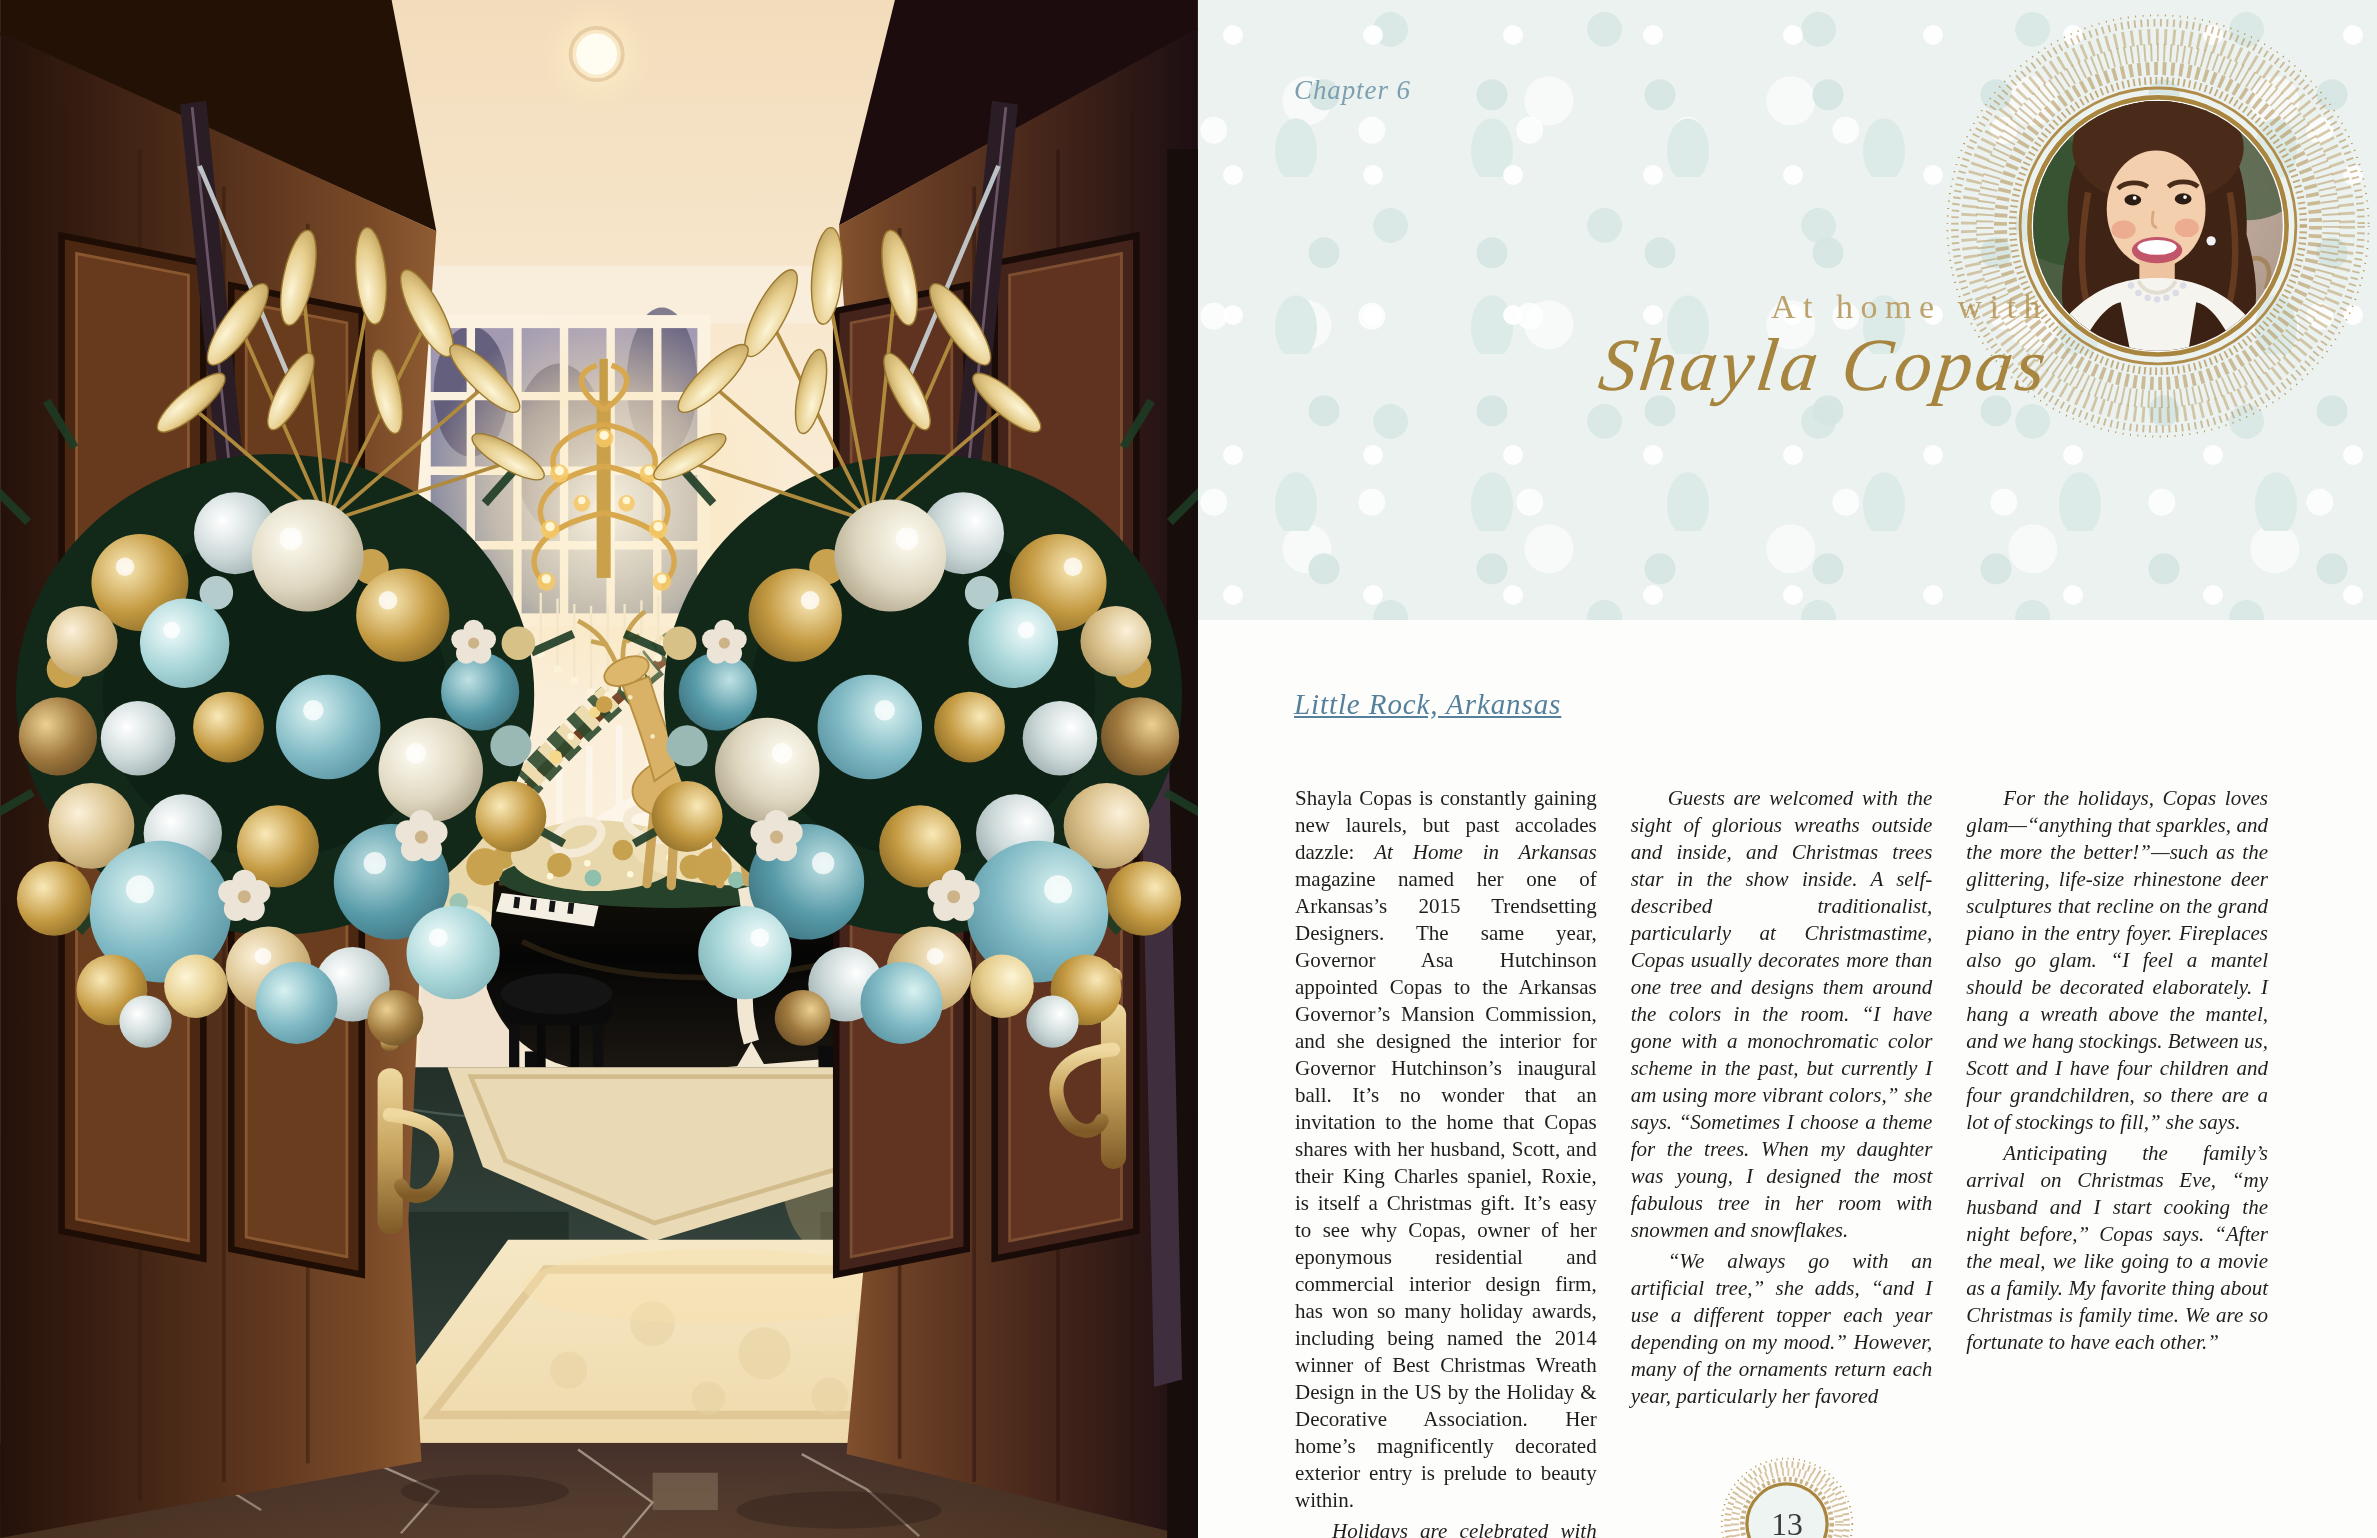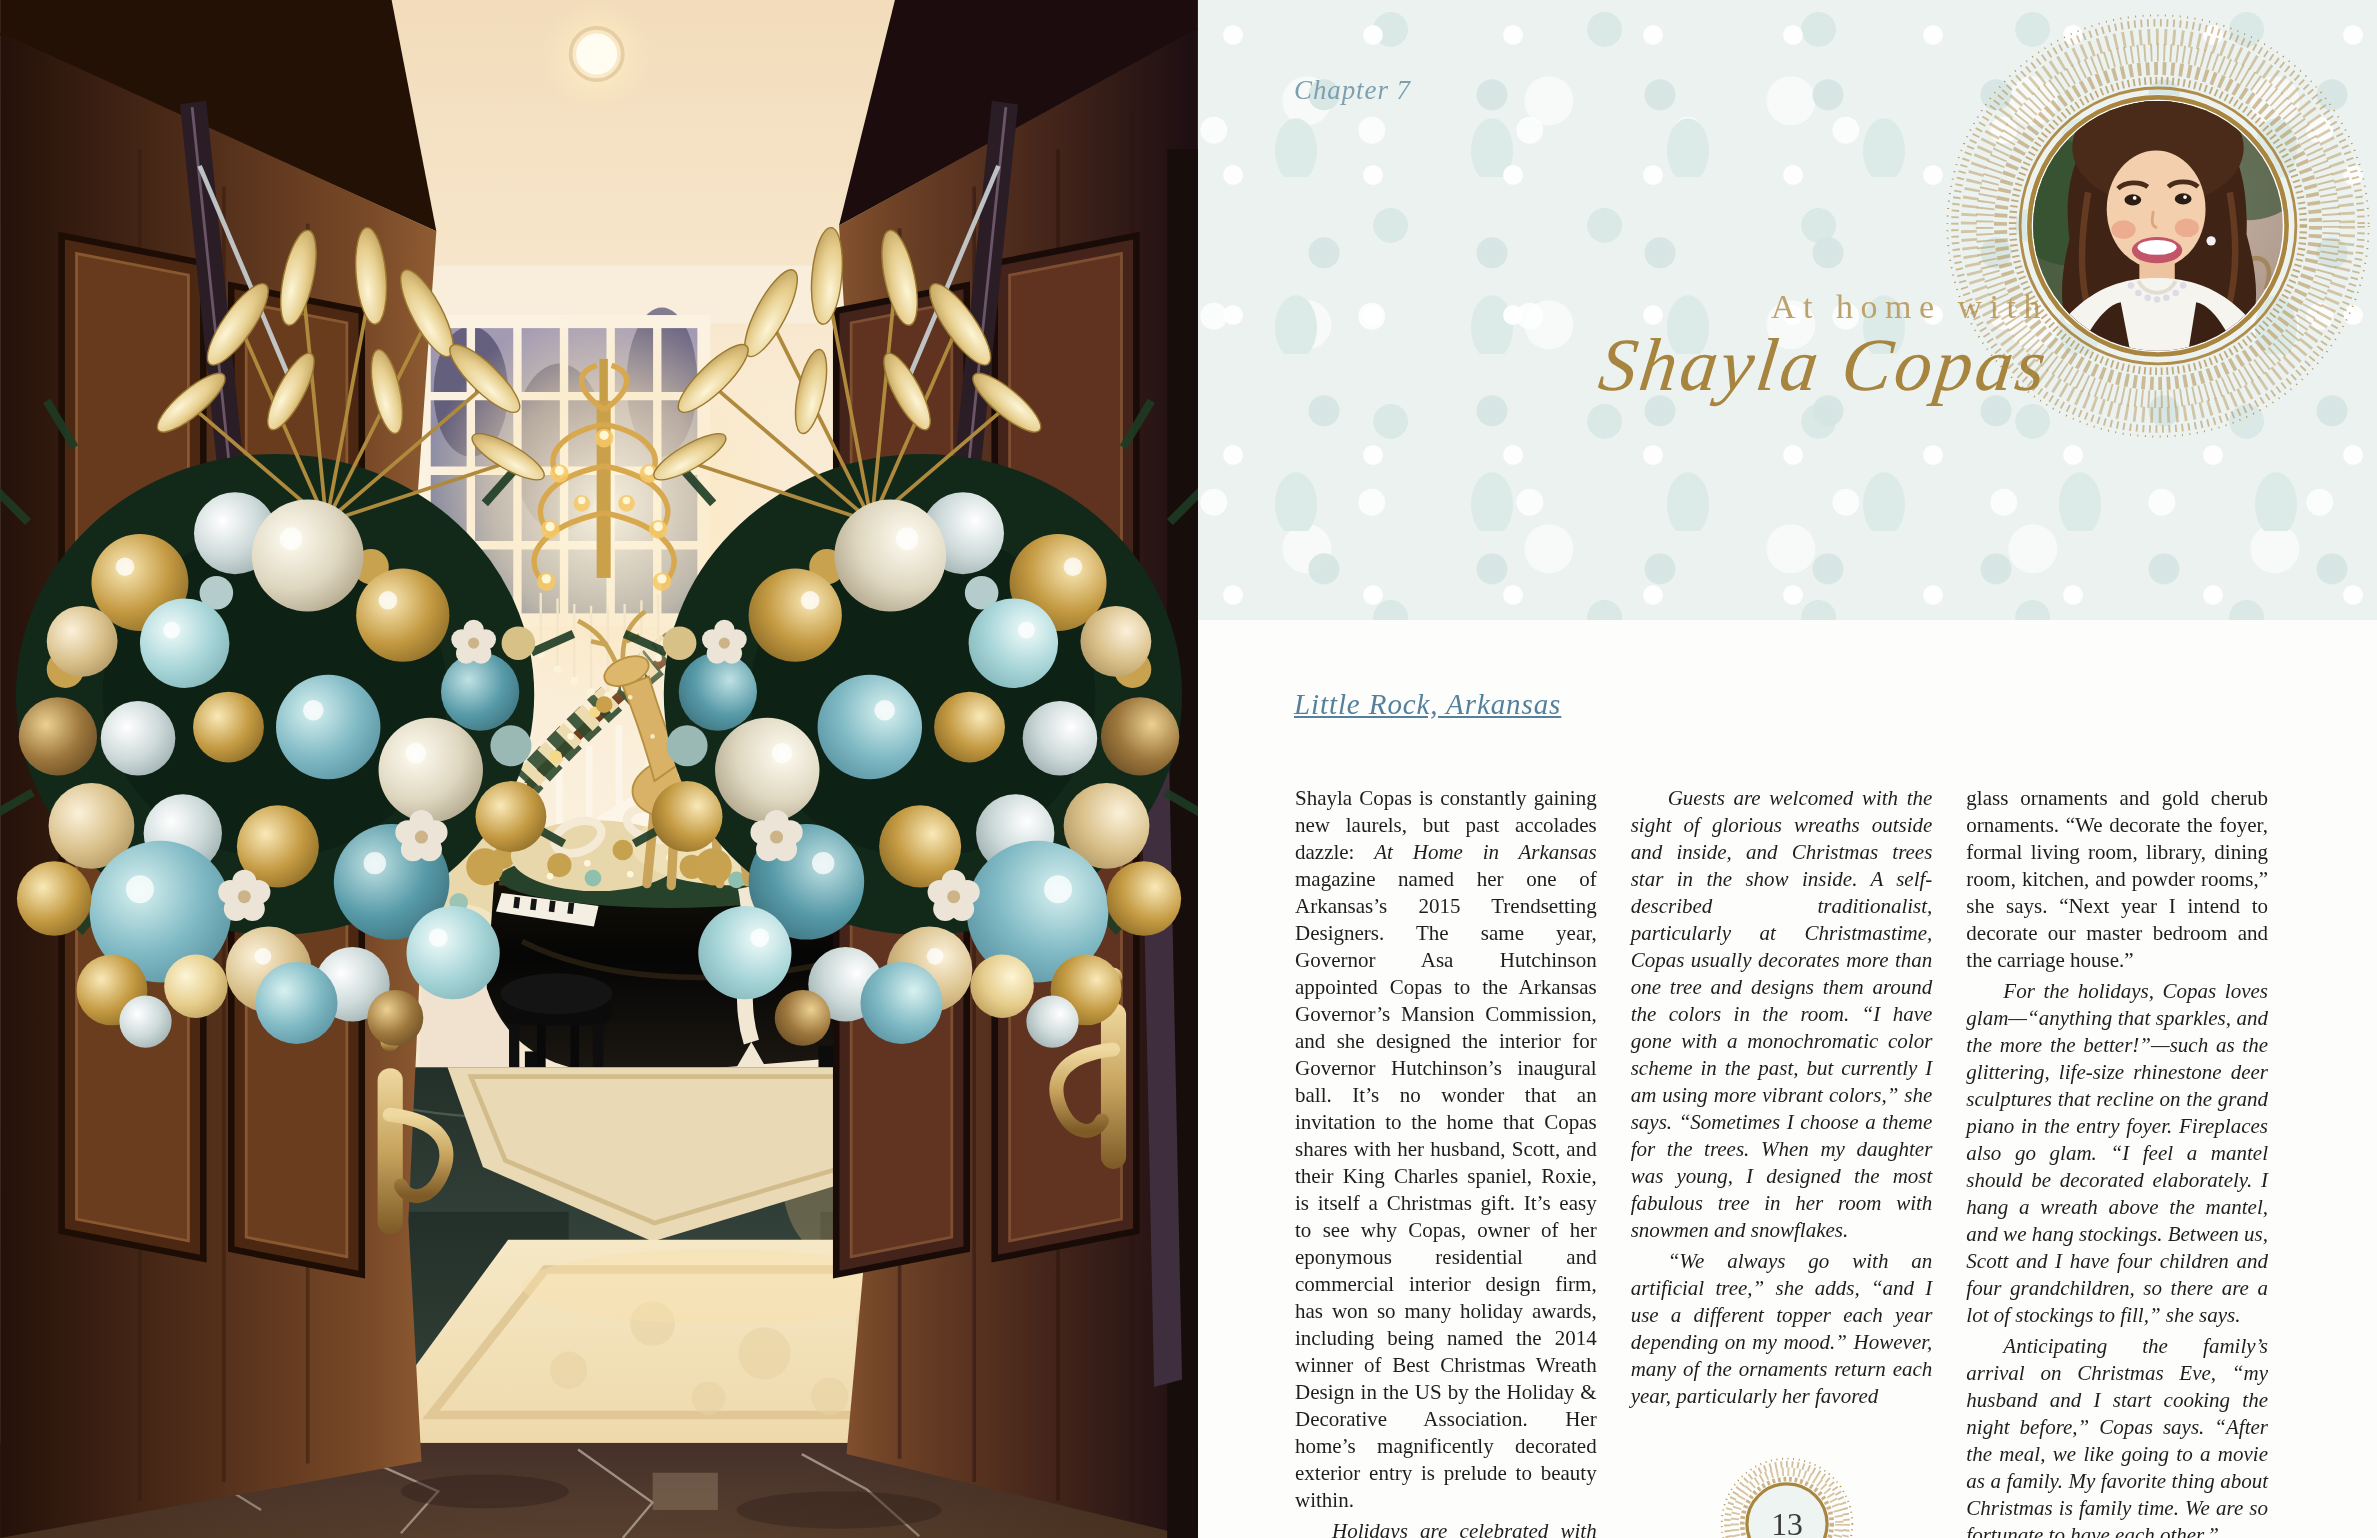--- a/index.html
+++ b/index.html
@@ -630,21 +630,21 @@
             </g>
         </g>
       </g>
       <use href="#wreathL" transform="translate(1285,0) scale(-1,1)"></use>
     </svg>
   </div>
 
   <div class="page">
     <div class="damask"></div>
 
-    <div class="chapter">Chapter 7</div>
+    <div class="chapter">Chapter 6</div>
 
     <div class="titleblock">
       <div class="title-l1">At home with</div>
       <div class="title-l2">Shayla Copas</div>
     </div>
 
     <svg class="medallion" width="438" height="438" viewBox="0 0 470 470">
       <defs>
         <clipPath id="portClip">
             <circle cx="235" cy="236" r="134"></circle>
@@ -719,21 +719,20 @@
     <div class="cols">
       <div class="col">
         <p><span>Shayla Copas is constantly gaining new laurels, but past accolades dazzle: </span><i>At Home in Arkansas</i><span> magazine named her one of Arkansas’s 2015 Trendsetting Designers. The same year, Governor Asa Hutchinson appointed Copas to the Arkansas Governor’s Mansion Commission, and she designed the interior for Governor Hutchinson’s inaugural ball. It’s no wonder that an invitation to the home that Copas shares with her husband, Scott, and their King Charles spaniel, Roxie, is itself a Christmas gift. It’s easy to see why Copas, owner of her eponymous residential and commercial interior design firm, has won so many holiday awards, including being named the 2014 winner of Best Christmas Wreath Design in the US by the Holiday &amp; Decorative Association. Her home’s magnificently decorated exterior entry is prelude to beauty within.</span></p>
         <p class="ind"><span>Holidays are celebrated with “a multitude of soirees at our home with family and friends, while helping a</span></p>
       </div>
       <div class="col">
         <p class="ind"><span>Guests are welcomed with the sight of glorious wreaths outside and inside, and Christmas trees star in the show inside. A self-described traditionalist, particularly at Christmastime, Copas usually decorates more than one tree and designs them around the colors in the room. “I have gone with a monochromatic color scheme in the past, but currently I am using more vibrant colors,” she says. “Sometimes I choose a theme for the trees. When my daughter was young, I designed the most fabulous tree in her room with snowmen and snowflakes.</span></p>
         <p class="ind"><span>“We always go with an artificial tree,” she adds, “and I use a different topper each year depending on my mood.” However, many of the ornaments return each year, particularly her favored</span></p>
       </div>
       <div class="col">
-        <p><span>glass ornaments and gold cherub ornaments. “We decorate the foyer, formal living room, library, dining room, kitchen, and powder rooms,” she says. “Next year I intend to decorate our master bedroom and the carriage house.”</span></p>
         <p class="ind"><span>For the holidays, Copas loves glam—“anything that sparkles, and the more the better!”—such as the glittering, life-size rhinestone deer sculptures that recline on the grand piano in the entry foyer. Fireplaces also go glam. “I feel a mantel should be decorated elaborately. I hang a wreath above the mantel, and we hang stockings. Between us, Scott and I have four children and four grandchildren, so there are a lot of stockings to fill,” she says.</span></p>
         <p class="ind"><span>Anticipating the family’s arrival on Christmas Eve, “my husband and I start cooking the night before,” Copas says. “After the meal, we like going to a movie as a family. My favorite thing about Christmas is family time. We are so fortunate to have each other.”</span></p>
       </div>
     </div>
 
     <svg class="pagenum-med" width="138" height="88" viewBox="0 0 148 94">
       <g fill="none" stroke="#b18d4c">
         <circle cx="74" cy="78" r="70" stroke-width="2" stroke-dasharray="1 5"></circle>
         <circle cx="74" cy="78" r="64" stroke-width="7" stroke-dasharray="2 4" opacity=".55"></circle>
         <circle cx="74" cy="78" r="56" stroke-width="9" stroke-dasharray="2 4" opacity=".5"></circle>

